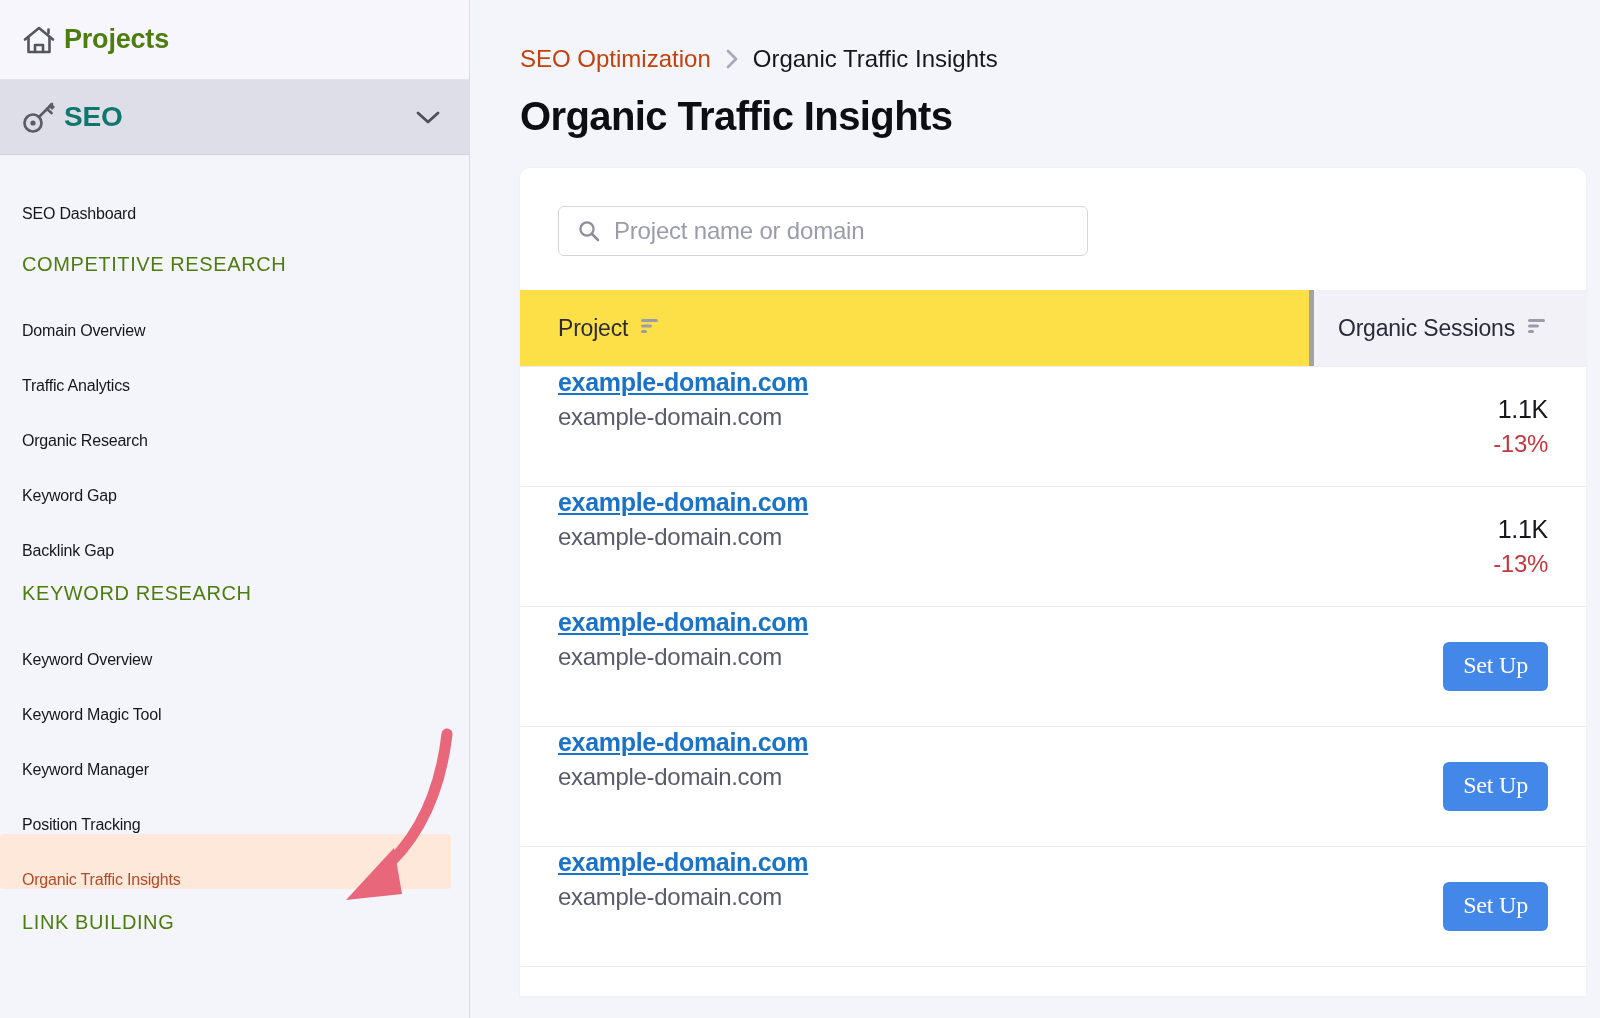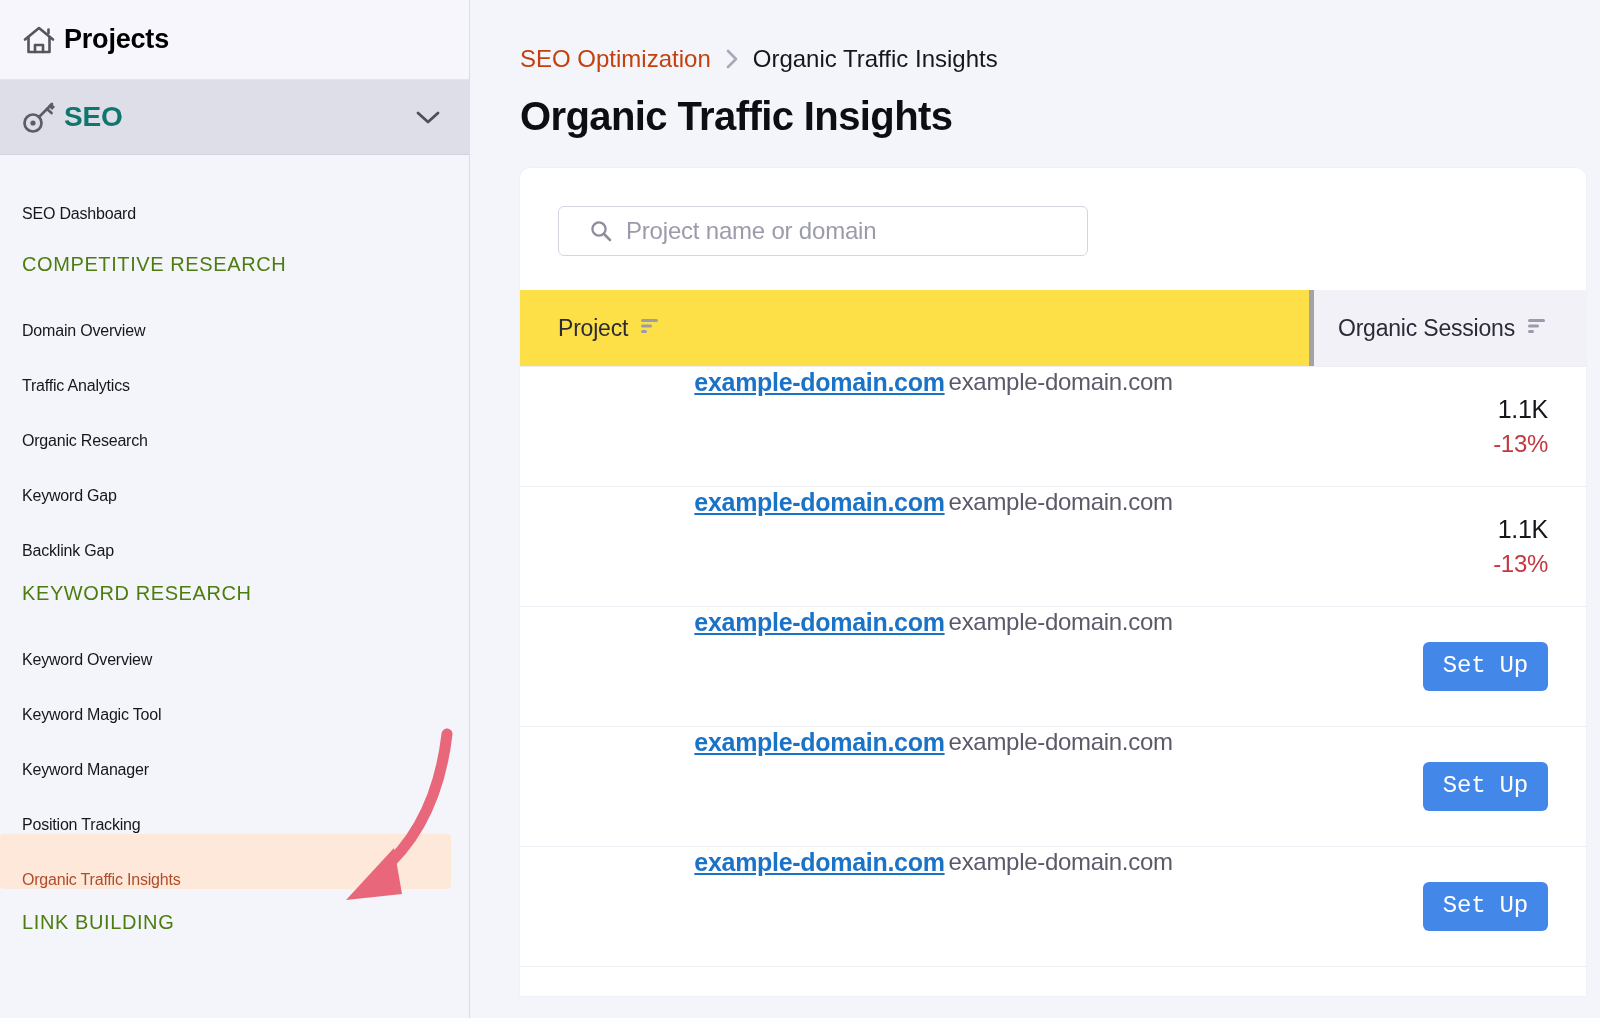--- a/index.html
+++ b/index.html
@@ -36,21 +36,21 @@
     display: flex;
     align-items: center;
     padding-left: 22px;
     border-bottom: 1px solid #e4e4ef;
     background: #f6f6fc;
   }
   .sidebar-top .ic { width: 42px; display:flex; align-items:center; }
   .sidebar-top .lbl {
     font-size: 27px;
     font-weight: bold;
-    color: #000000;
+    color: #4d7c0f;
     letter-spacing: -0.2px;
   }
 
   .section-seo {
     height: 75px;
     display: flex;
     align-items: center;
     padding-left: 22px;
     padding-right: 28px;
     background: #dedee9;
@@ -151,21 +151,21 @@
     padding: 38px 38px 34px 38px;
   }
 
   .search-box {
     width: 530px;
     height: 50px;
     border: 1px solid #d5d5e0;
     border-radius: 6px;
     display: flex;
     align-items: center;
-    padding-left: 30px;
+    padding-left: 18px;
     background: #fff;
   }
   .search-box .s-ic { display:flex; align-items:center; margin-right: 13px; }
   .search-box .s-ph {
     font-size: 24px;
     color: #9b9bab;
     letter-spacing: -0.2px;
   }
 
   .thead {
@@ -200,22 +200,22 @@
     display: flex;
     border-top: 1px solid #ededf3;
     height: 120px;
     background: #fff;
   }
   .trow:first-of-type { border-top: none; }
   .td-project {
     flex: 1;
     padding-left: 38px;
     display: flex;
-    flex-direction: row;
-    justify-content: center;
+    flex-direction: column;
+    justify-content: flex-start;
     gap: 4px;
   }
   .proj-link {
     font-size: 25px;
     font-weight: bold;
     color: #1a73c7;
     letter-spacing: -0.3px;
     line-height: 1.25;
   }
   .proj-sub {
@@ -247,21 +247,21 @@
   }
   .setup-btn {
     background: #4387e8;
     color: #fff;
     font-size: 24px;
     letter-spacing: -0.2px;
     border: none;
     border-radius: 6px;
     padding: 10px 20px 12px 20px;
     cursor: pointer;
-    font-family: Liberation Mono, monospace;
+    font-family: Liberation Serif, serif;
   }
 </style>
 </head>
 <body>
 
 <div id="app">
 
   <aside class="sidebar">
 
     <div class="sidebar-top">

